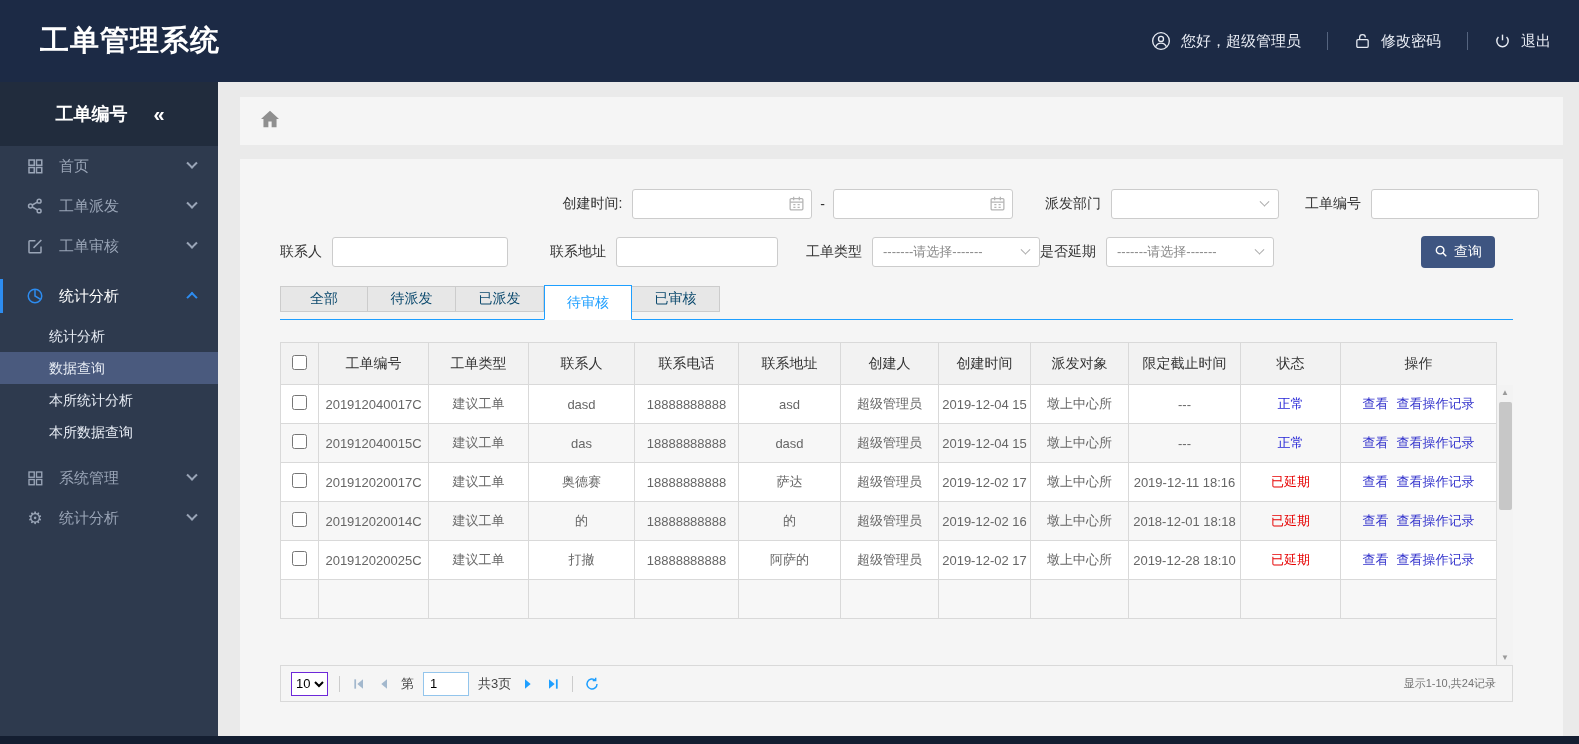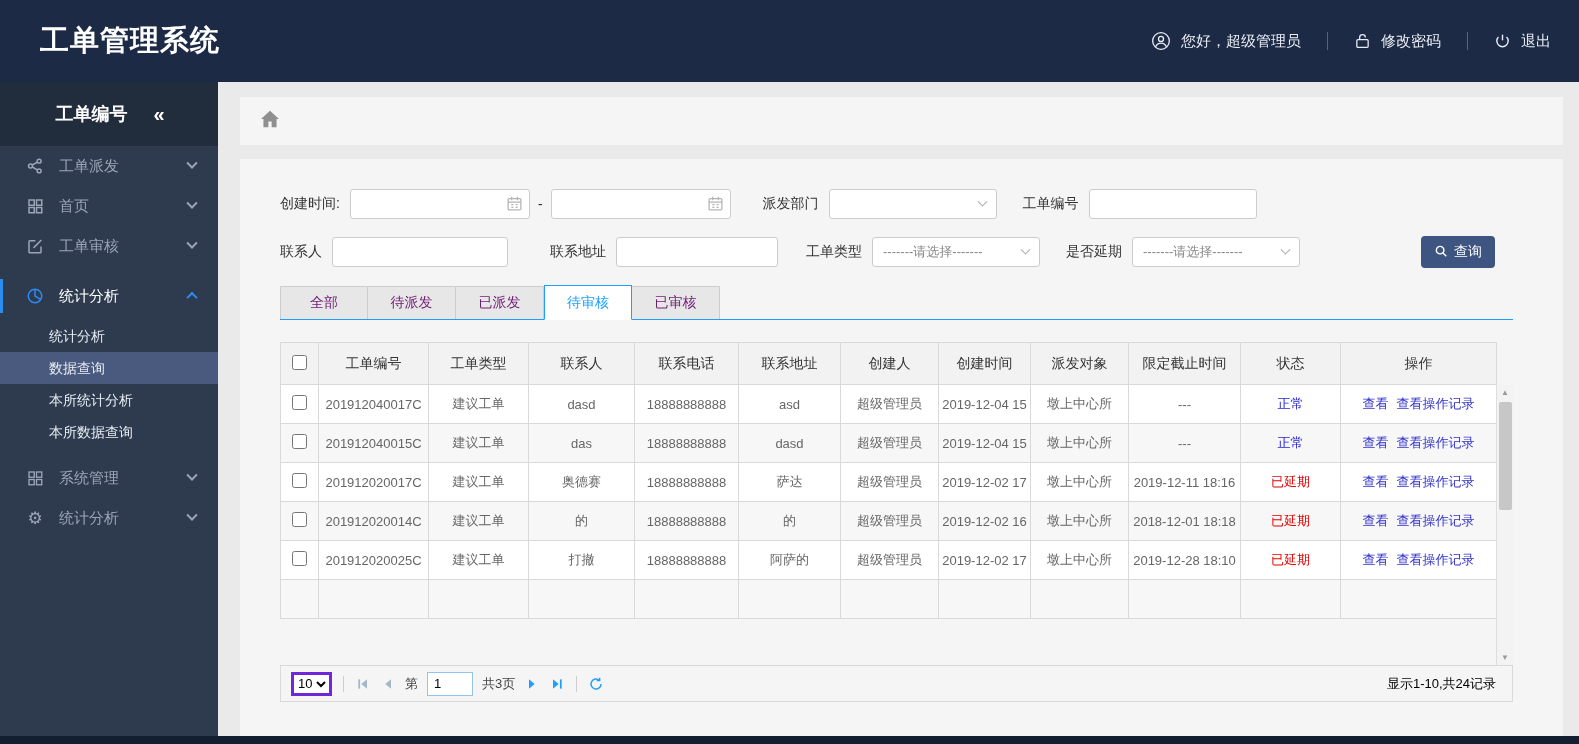--- a/index.html
+++ b/index.html
@@ -31,58 +31,58 @@
   .submenu { padding:4px 0 10px; }
   .submenu-item { height:32px; line-height:32px; padding-left:49px; color:#e8edf5; font-size:14px; cursor:pointer; }
   .submenu-item.selected { background:#4a5a7e; }
   .menu-gap { height:10px; }
 
   main { flex:1 1 auto; padding:15px 16px 0 22px; min-width:0; display:flex; flex-direction:column; }
   .breadcrumb { height:48px; background:#f5f5f5; display:flex; align-items:center; padding:0 20px; margin-bottom:14px; flex:0 0 auto; }
   .panel { background:#f5f5f5; flex:1 1 auto; padding:30px 24px 0 40px; min-height:0; }
 
   
-  .frow { display:flex; align-items:center; height:30px; margin-bottom:18px; font-size:14px; color:#333; }
+  .frow { display:flex; align-items:center; height:30px; margin-bottom:18px; font-size:14px; color:#333;justify-content:flex-end; }
   .frow label { margin-right:10px; white-space:nowrap; }
   .tbox { height:30px; background:#fff; border:1px solid #ccc; border-radius:3px; position:relative; }
   .tbox input { width:100%; height:100%; border:none; outline:none; background:transparent; padding:0 30px 0 8px; font-size:13px; font-family:inherit; }
   .cal { position:absolute; right:6px; top:5px; color:#b5b5b5; }
   .selbox { height:30px; background:#fff; border:1px solid #ccc; border-radius:3px; display:flex; align-items:center; justify-content:space-between; padding:0 10px; color:#888; font-size:13px; cursor:pointer; }
   .selbox .chev { color:#aaa; border-width:1.5px; width:7px; height:7px; }
   .plain-input { height:30px; background:#fff; border:1px solid #ccc; border-radius:3px; padding:0 8px; font-size:13px; font-family:inherit; outline:none; }
   .btn-search { margin-left:auto; margin-right:44px; height:32px; width:74px; background:#3e5581; color:#fff; border:none; border-radius:4px; font-size:14px; display:flex; align-items:center; justify-content:center; gap:6px; cursor:pointer; font-family:inherit; }
 
   
   .tabs { display:flex; width:1233px; height:35px; position:relative; margin-top:4px; margin-bottom:22px; }
   .tabs::after { content:''; position:absolute; left:0; right:0; bottom:0; border-bottom:1px solid #1E9FFF; }
-  .tab { width:88px; height:34px; margin-top:1px; background:#e7e7e7; border:1px solid #ccc; border-left:none; display:flex; align-items:center; justify-content:center; font-size:14px; color:#701a75; cursor:pointer; }
+  .tab { width:88px; height:26px; margin-top:1px; background:#e7e7e7; border:1px solid #ccc; border-left:none; display:flex; align-items:center; justify-content:center; font-size:14px; color:#0c4a6e; cursor:pointer; }
   .tab:first-child { border-left:1px solid #ccc; }
   .tab.active { background:#fff; color:#1E9FFF; border:1px solid #1E9FFF; height:35px; margin-top:0; position:relative; z-index:2; border-bottom:1px solid #fff; }
 
   
   .table-wrap { width:1233px; height:324px; position:relative; overflow:hidden; border-bottom:1px solid #d9d9d9; }
   table { border-collapse:collapse; table-layout:fixed; width:1216px; background:#fff; }
   th,td { border:1px solid #d9d9d9; text-align:center; font-size:14px; overflow:hidden; white-space:nowrap; }
   th { height:42px; background:#f2f2f2; color:#333; font-weight:normal; }
   td { height:39px; color:#666; font-size:13px; }
   tr:nth-child(even) td { background:#f7f7f7; }
   td.links a { color:#3333cc; text-decoration:none; margin:0 4px; cursor:pointer; }
   input[type=checkbox] { width:15px; height:15px; cursor:pointer; }
   .vscroll { position:absolute; top:43px; right:0; width:17px; bottom:0; background:#f3f3f3; border-left:1px solid #ddd; }
   .vs-arrow { height:15px; display:flex; align-items:center; justify-content:center; color:#9a9a9a; font-size:8px; }
   .vs-arrow.down { position:absolute; bottom:0; left:0; right:0; }
   .vs-thumb { position:absolute; top:17px; left:2px; width:13px; height:108px; background:#c7c7c7; border-radius:2px; }
 
   
   .pager { width:1233px; height:36px; border:1px solid #d9d9d9; border-top:none; background:#f5f5f5; display:flex; align-items:center; padding:0 10px; gap:9px; font-size:13px; color:#444; }
-  .pager select { height:24px; font-size:13px; font-family:inherit; border:3px solid #6d28d9; background:#fff; }
+  .pager select { height:24px; font-size:13px; font-family:inherit; border:1px solid #6d28d9; background:#fff; }
   .pdiv { width:1px; height:16px; background:#ccc; margin:0 2px; }
   .pic { display:flex; align-items:center; cursor:pointer; }
   .page-input { width:46px; height:24px; border:1px solid #93c5ec; text-align:left; padding-left:6px; font-size:13px; background:#fff; outline:none; font-family:inherit; }
-  .pg-summary { margin-left:auto; color:#000000; font-size:13px; padding-right:6px; }
+  .pg-summary { margin-left:auto; color:#737373; font-size:11px; padding-right:6px; }
 
   footer { height:8px; background:#141e31; flex:0 0 auto; }
 </style>
 </head>
 <body>
 
 <div class="app">
 
   <header>
     <div class="brand">工单管理系统</div>
@@ -123,39 +123,39 @@
   <div class="mid">
     <aside>
       <div class="nav-head">
         <span>工单编号</span>
         <span class="collapse">«</span>
       </div>
       <nav id="menu">
           <div class="menu-item">
             <span class="mi-icon">
               <svg width="18" height="18" viewBox="0 0 24 24" fill="none" stroke="currentColor" stroke-width="2">
+                <rect x="4" y="4" width="7" height="7"></rect>
+                <rect x="14" y="4" width="7" height="7"></rect>
+                <rect x="4" y="14" width="7" height="7"></rect>
+                <rect x="14" y="14" width="7" height="7"></rect>
+              </svg>
+            </span>
+            <span class="mi-label">首页</span>
+            <span class="chev "></span>
+          </div>
+          <div class="menu-item">
+            <span class="mi-icon">
+              <svg width="18" height="18" viewBox="0 0 24 24" fill="none" stroke="currentColor" stroke-width="2">
                 <circle cx="6" cy="12" r="2.6"></circle>
                 <circle cx="17.5" cy="5.5" r="2.6"></circle>
                 <circle cx="17.5" cy="18.5" r="2.6"></circle>
                 <path d="M8.3 10.7 15.2 6.8M8.3 13.3l6.9 3.9"></path>
               </svg>
             </span>
             <span class="mi-label">工单派发</span>
-            <span class="chev "></span>
-          </div>
-          <div class="menu-item">
-            <span class="mi-icon">
-              <svg width="18" height="18" viewBox="0 0 24 24" fill="none" stroke="currentColor" stroke-width="2">
-                <rect x="4" y="4" width="7" height="7"></rect>
-                <rect x="14" y="4" width="7" height="7"></rect>
-                <rect x="4" y="14" width="7" height="7"></rect>
-                <rect x="14" y="14" width="7" height="7"></rect>
-              </svg>
-            </span>
-            <span class="mi-label">首页</span>
             <span class="chev "></span>
           </div>
           <div class="menu-item">
             <span class="mi-icon">
               <svg width="18" height="18" viewBox="0 0 24 24" fill="none" stroke="currentColor" stroke-width="2">
                 <path d="M20 12.5V20a1 1 0 0 1-1 1H5a1 1 0 0 1-1-1V6a1 1 0 0 1 1-1h7.5"></path>
                 <path d="M10 14.5 20.5 4"></path>
               </svg>
             </span>
             <span class="mi-label">工单审核</span>
@@ -238,21 +238,21 @@
         <div class="frow">
           <label>联系人</label>
           <input class="plain-input" style="width: 176px;">
           <label style="margin-left:42px">联系地址</label>
           <input class="plain-input" style="width: 162px;">
           <label style="margin-left:28px">工单类型</label>
           <div class="selbox" style="width:168px">
             <span>-------请选择-------</span>
             <span class="chev"></span>
           </div>
-          <label style="margin-left:26px">是否延期</label>
+          <label style="">是否延期</label>
           <div class="selbox" style="width:168px">
             <span>-------请选择-------</span>
             <span class="chev"></span>
           </div>
           <button class="btn-search">
             <span><svg width="14" height="14" viewBox="0 0 24 24" fill="none" stroke="#fff" stroke-width="2.4">
                   <circle cx="10.5" cy="10.5" r="6.5"></circle>
                   <path d="M15.5 15.5 21 21"></path>
                 </svg></span>
             <span>查询</span>

